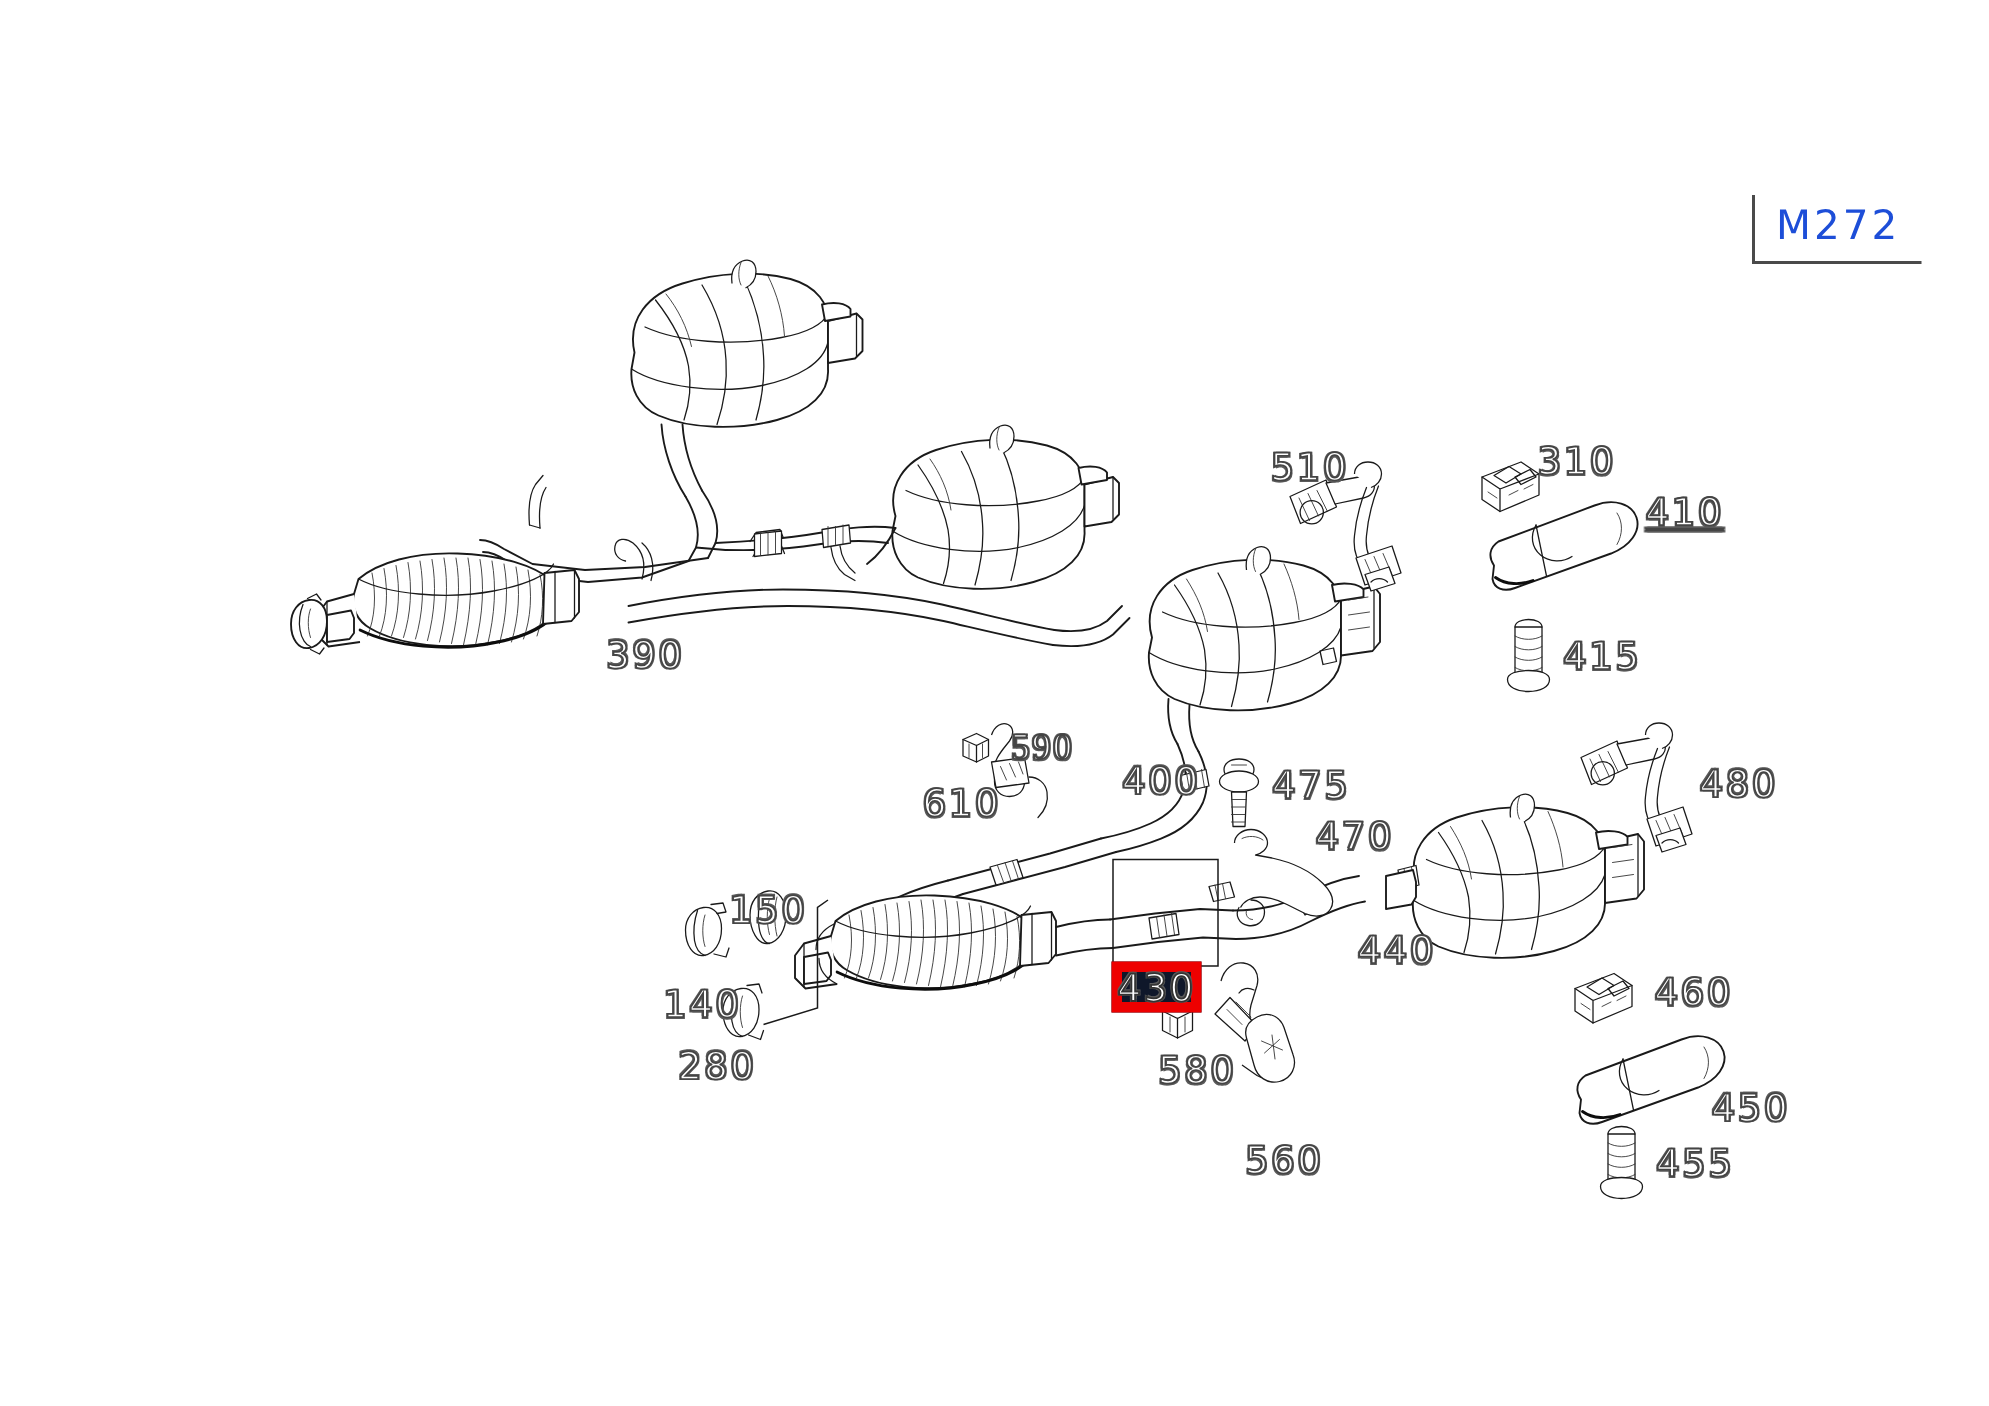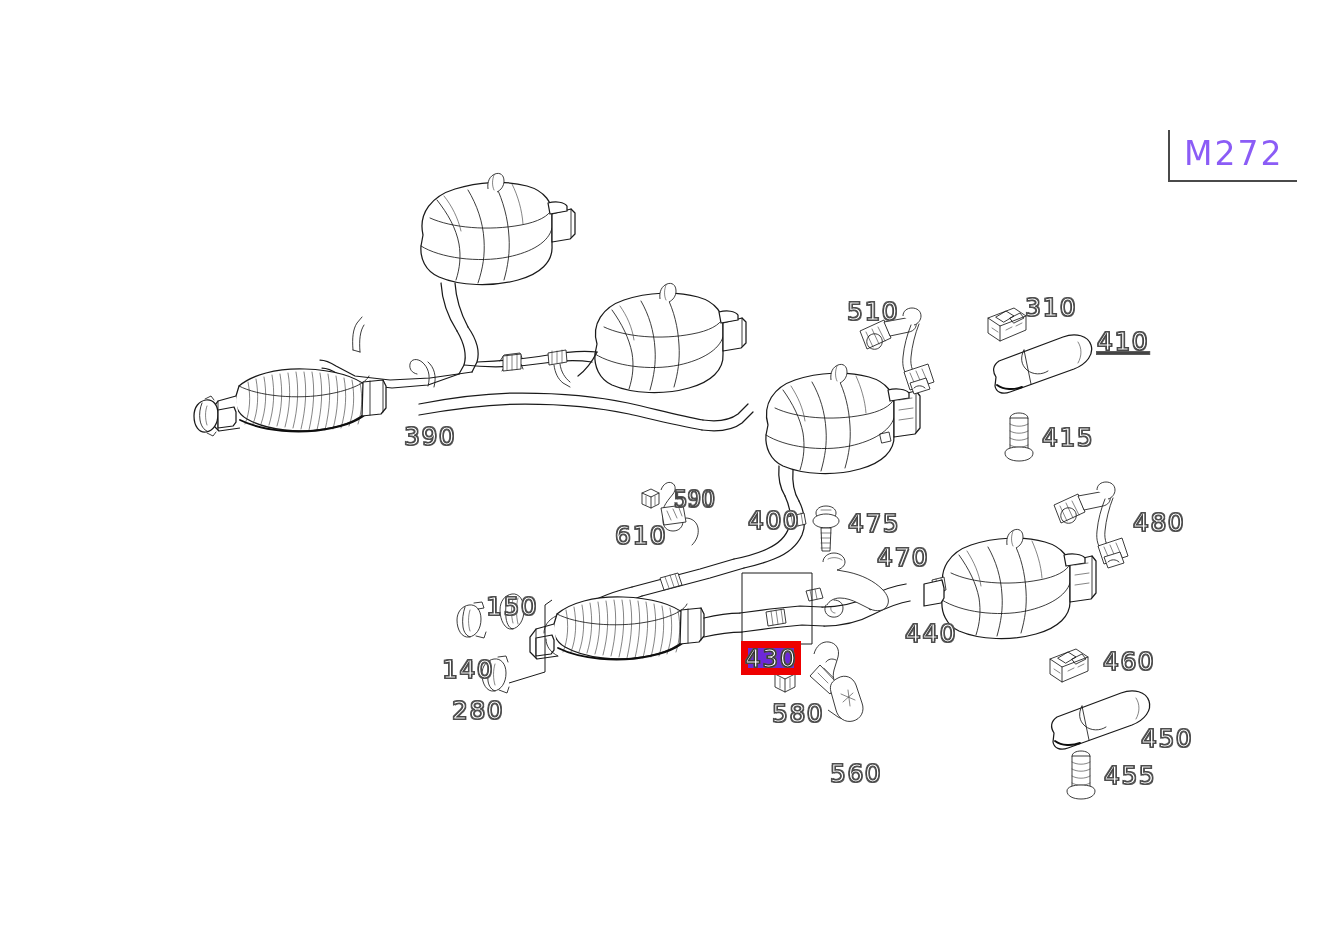--- a/index.html
+++ b/index.html
@@ -44,40 +44,40 @@
     user-select: none;
   }
   .callout.highlighted {
     color: #ffffff;
     -webkit-text-stroke: 1.2px #333333;
   }
   
   #highlight-box {
     position: absolute;
     box-sizing: border-box;
-    background: #6d28d9;
+    background: #0f172a;
     border: 7px solid #ee0000;
     z-index: 5;
   }
   #highlight-box .callout {
     position: static;
   }
   #highlight-box-inner {
     width: 100%;
     height: 100%;
     display: flex;
     align-items: center;
     justify-content: center;
   }
   
   #engine-badge {
     position: absolute;
-    color: #8b5cf6;
+    color: #1d4ed8;
     font-family: "DejaVu Sans", sans-serif;
-    font-size: 33px;
+    font-size: 27px;
     letter-spacing: 2px;
     padding: 6px 14px 8px 14px;
     border-left: 2px solid #4a4a4a;
     border-bottom: 2px solid #4a4a4a;
     white-space: nowrap;
     line-height: 1.1;
     user-select: none;
   }
 </style>
 </head>

